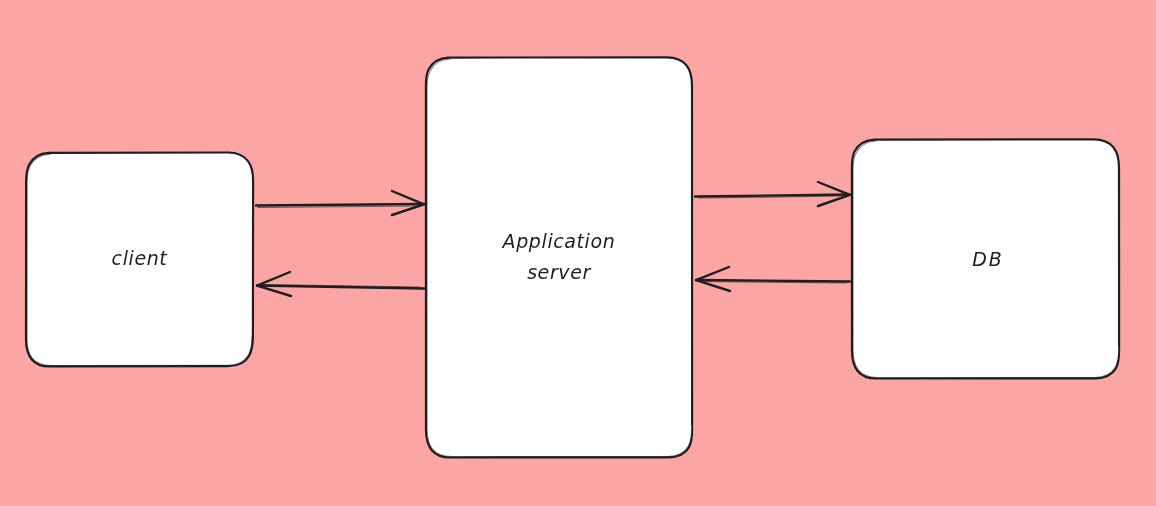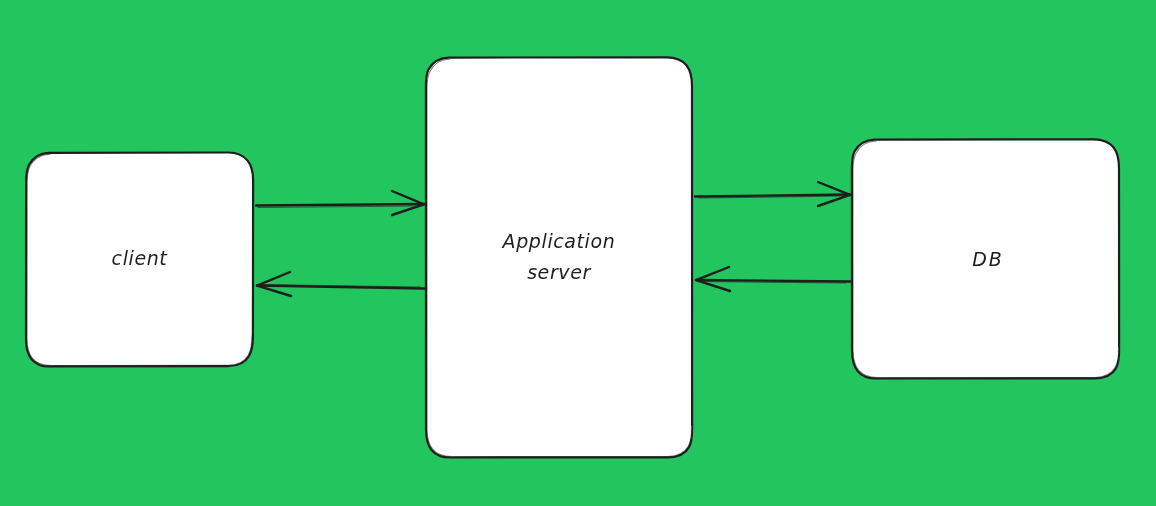--- a/index.html
+++ b/index.html
@@ -5,21 +5,21 @@
 <style>
   html, body {
     margin: 0;
     padding: 0;
     background: #ffffff;
   }
   #canvas {
     position: relative;
     width: 1156px;
     height: 506px;
-    background: #22c55e;
+    background: #fca5a5;
     overflow: hidden;
     font-family: "DejaVu Sans", sans-serif;
   }
   #diagram-svg {
     position: absolute;
     left: 0;
     top: 0;
     width: 1156px;
     height: 506px;
   }

